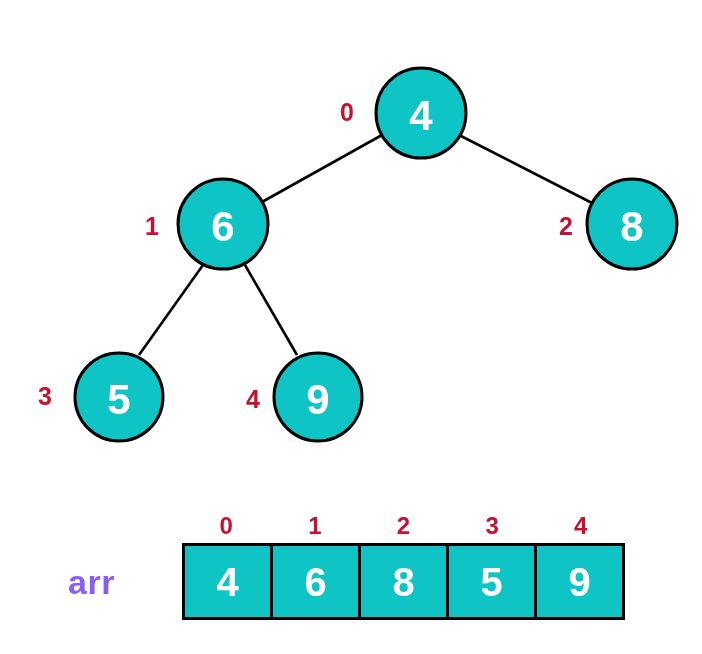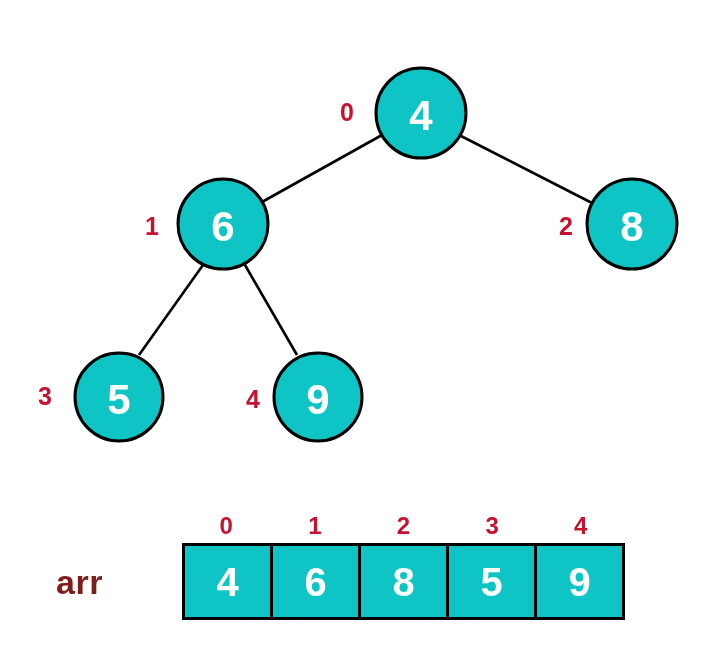--- a/index.html
+++ b/index.html
@@ -91,27 +91,27 @@
   .array-index {
     flex: 1 1 0;
     text-align: center;
     font-size: 24px;
     font-weight: bold;
     color: #C41230;
     line-height: 30px;
   }
   #array-label {
     position: absolute;
-    left: 56px;
+    left: 68px;
     top: 562px;
     width: 90px;
     text-align: left;
     font-size: 34px;
     font-weight: bold;
-    color: #7f1d1d;
+    color: #8b5cf6;
     line-height: 40px;
     letter-spacing: 0.5px;
   }
 </style>
 </head>
 <body>
 
 <div id="stage">
 
   <svg id="tree-svg" viewBox="0 0 702 654">

